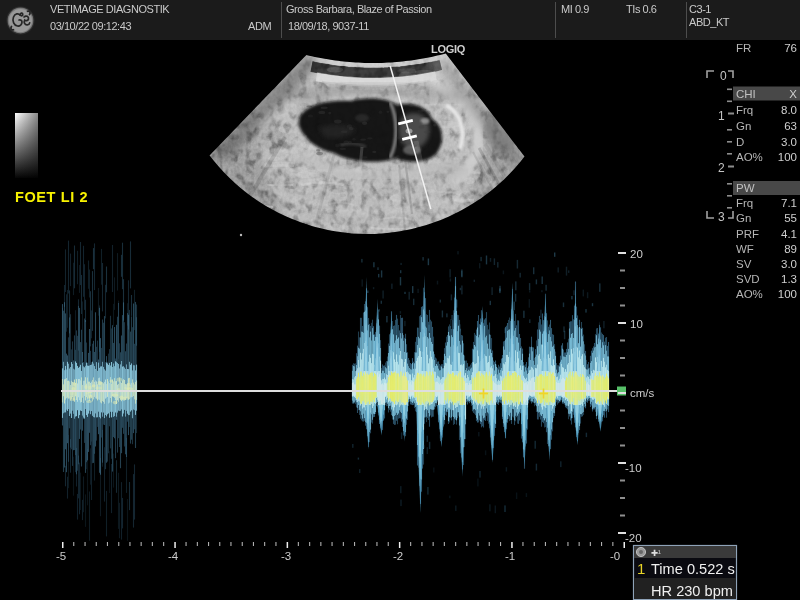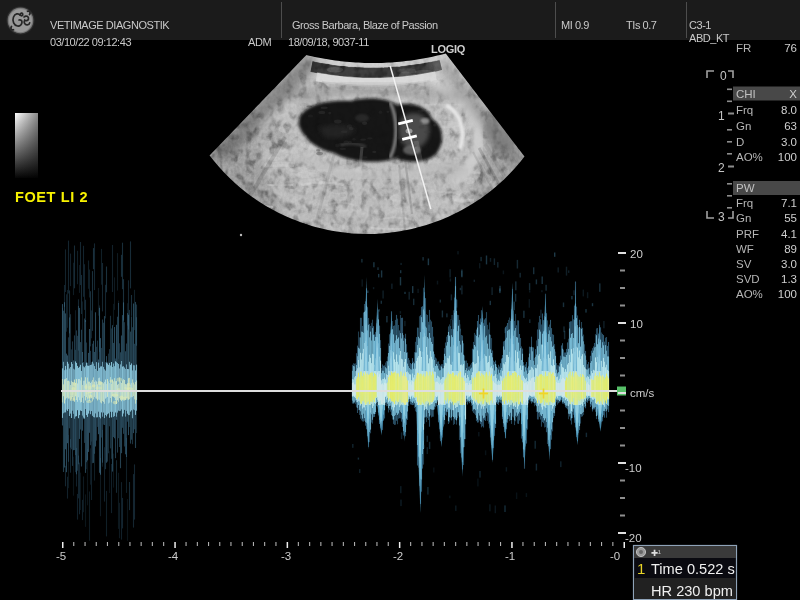--- a/index.html
+++ b/index.html
@@ -1,31 +1,31 @@
 <!DOCTYPE html>
 <html><head><meta charset="utf-8">
 <style>
  html,body{margin:0;padding:0;background:#000;}
  body{width:800px;height:600px;position:relative;overflow:hidden;font-family:"Liberation Sans",sans-serif;}
  #topbar{position:absolute;left:0;top:0;width:800px;height:40px;background:#1b1b1b;}
- .tb{position:absolute;color:#c9c9c9;font-size:11px;letter-spacing:-0.45px;white-space:pre;margin-top:16px;}
+ .tb{position:absolute;color:#c9c9c9;font-size:11px;letter-spacing:-0.45px;white-space:pre;}
  .sep{position:absolute;top:2px;height:36px;width:1px;background:#4d4d4d;}
 </style></head>
 <body>
 <div id="topbar"></div>
 <div class="sep" style="left:281px"></div>
 <div class="sep" style="left:555px"></div>
 <div class="sep" style="left:686px"></div>
 <div class="tb" style="left:50px;top:3px">VETIMAGE DIAGNOSTIK</div>
 <div class="tb" style="left:50px;top:20px">03/10/22 09:12:43</div>
 <div class="tb" style="left:248px;top:20px">ADM</div>
-<div class="tb" style="left:292px;top:3px">Gross Barbara, Blaze of Passion</div>
+<div class="tb" style="left:286px;top:3px">Gross Barbara, Blaze of Passion</div>
 <div class="tb" style="left:288px;top:20px">18/09/18, 9037-11</div>
 <div class="tb" style="left:561px;top:3px">MI 0.9</div>
-<div class="tb" style="left:626px;top:3px">TIs 0.7</div>
+<div class="tb" style="left:626px;top:3px">TIs 0.6</div>
 <div class="tb" style="left:689px;top:3px">C3-1</div>
 <div class="tb" style="left:689px;top:16px">ABD_KT</div>
 <svg width="800" height="600" style="position:absolute;left:0;top:0">
 
 <defs>
   <clipPath id="fanclip">
         <path d="M 306.3,55.0 L 309.1,55.7 L 312.0,56.3 L 314.9,57.0 L 317.7,57.6 L 320.6,58.1 L 323.5,58.6 L 326.4,59.1 L 329.3,59.6 L 332.2,60.0 L 335.1,60.5 L 338.0,60.8 L 340.9,61.2 L 343.9,61.5 L 346.8,61.8 L 349.7,62.0 L 352.6,62.3 L 355.6,62.5 L 358.5,62.6 L 361.4,62.8 L 364.4,62.9 L 367.3,62.9 L 370.3,63.0 L 373.2,63.0 L 376.1,63.0 L 379.1,62.9 L 382.0,62.9 L 384.9,62.7 L 387.9,62.6 L 390.8,62.4 L 393.7,62.2 L 396.7,62.0 L 399.6,61.7 L 402.5,61.5 L 405.4,61.1 L 408.3,60.8 L 411.3,60.4 L 414.2,60.0 L 417.1,59.5 L 420.0,59.1 L 422.9,58.6 L 425.8,58.0 L 428.6,57.5 L 431.5,56.9 L 434.4,56.3 L 437.2,55.6 L 440.1,54.9 L 443.0,54.2 L 445.8,53.5 L 524.5,156.6 L 519.8,162.6 L 514.8,168.3 L 509.6,173.8 L 504.3,179.2 L 498.7,184.3 L 492.9,189.2 L 486.9,193.9 L 480.8,198.4 L 474.5,202.6 L 468.0,206.6 L 461.4,210.3 L 454.7,213.8 L 447.8,217.0 L 440.8,219.9 L 433.7,222.6 L 426.5,225.0 L 419.2,227.1 L 411.9,229.0 L 404.4,230.5 L 396.9,231.8 L 389.4,232.8 L 381.9,233.5 L 374.3,233.9 L 366.7,234.0 L 359.1,233.8 L 351.5,233.4 L 344.0,232.6 L 336.5,231.6 L 329.0,230.2 L 321.6,228.6 L 314.3,226.7 L 307.0,224.5 L 299.8,222.1 L 292.7,219.3 L 285.8,216.3 L 278.9,213.1 L 272.2,209.6 L 265.6,205.8 L 259.2,201.7 L 252.9,197.5 L 246.8,193.0 L 240.9,188.2 L 235.1,183.3 L 229.6,178.1 L 224.3,172.7 L 219.1,167.1 L 214.2,161.3 L 209.5,155.4 Z"></path>
       </clipPath>
   <filter id="blur1">
         <feGaussianBlur stdDeviation="1.2"></feGaussianBlur>

